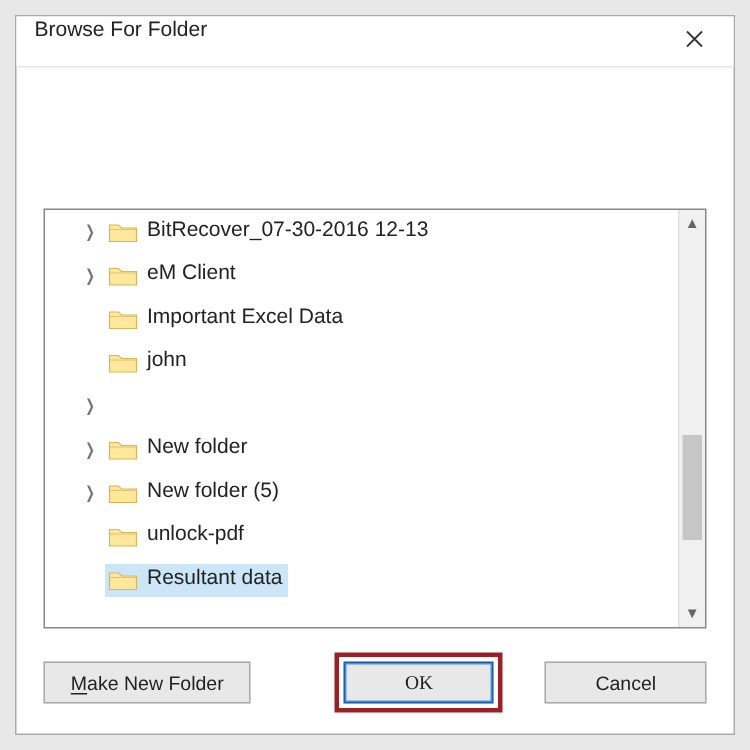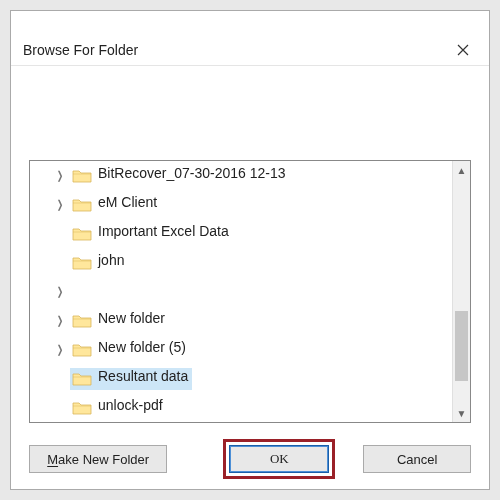--- a/index.html
+++ b/index.html
@@ -16,26 +16,24 @@
       width: 480px;
       height: 480px;
       background: #fff;
       border: 1px solid #aaa;
       display: flex;
       flex-direction: column;
     }
     .titlebar {
       height: 34px;
       display: flex;
-      align-items: center;
       justify-content: space-between;
       padding: 0 4px 0 12px;
       background: #fff;
       border-bottom: 1px solid #e5e5e5;
-      margin-top: 24px;
     }
     .title {
       font-size: 14px;
       color: #222;
     }
     .close-btn {
       width: 44px;
       height: 30px;
       display: flex;
       align-items: center;
@@ -256,44 +254,44 @@
             <span class="label-wrap">
               <span class="folder-icon">
                 <svg viewBox="0 0 20 16">
                   <path d="M1 3 L1 14 L19 14 L19 5 L9 5 L7 3 Z" fill="#ffe79c" stroke="#d9b65a" stroke-width="0.8"></path>
                   <path d="M1 6 L19 6" stroke="#d9b65a" stroke-width="0.5"></path>
                 </svg>
               </span>
               <span>New folder (5)</span>
             </span>
           </div>
+          <div class="row">
+            <span class="indent" style="width:18px"></span>
+            <span class="expander empty" style="transform: scaleX(0.7);"></span>
+            <span class="label-wrap">
+              <span class="folder-icon">
+                <svg viewBox="0 0 20 16">
+                  <path d="M1 3 L1 14 L19 14 L19 5 L9 5 L7 3 Z" fill="#ffe79c" stroke="#d9b65a" stroke-width="0.8"></path>
+                  <path d="M1 6 L19 6" stroke="#d9b65a" stroke-width="0.5"></path>
+                </svg>
+              </span>
+              <span>unlock-pdf</span>
+            </span>
+          </div>
           <div class="row selected">
             <span class="indent" style="width:18px"></span>
             <span class="expander empty" style="transform: scaleX(0.7);"></span>
             <span class="label-wrap">
               <span class="folder-icon">
                 <svg viewBox="0 0 20 16">
                   <path d="M1 3 L1 14 L19 14 L19 5 L9 5 L7 3 Z" fill="#ffe79c" stroke="#d9b65a" stroke-width="0.8"></path>
                   <path d="M1 6 L19 6" stroke="#d9b65a" stroke-width="0.5"></path>
                 </svg>
               </span>
               <span>Resultant data</span>
-            </span>
-          </div>
-          <div class="row">
-            <span class="indent" style="width:18px"></span>
-            <span class="expander empty" style="transform: scaleX(0.7);"></span>
-            <span class="label-wrap">
-              <span class="folder-icon">
-                <svg viewBox="0 0 20 16">
-                  <path d="M1 3 L1 14 L19 14 L19 5 L9 5 L7 3 Z" fill="#ffe79c" stroke="#d9b65a" stroke-width="0.8"></path>
-                  <path d="M1 6 L19 6" stroke="#d9b65a" stroke-width="0.5"></path>
-                </svg>
-              </span>
-              <span>unlock-pdf</span>
             </span>
           </div>
         </div>
       <div class="scrollbar">
         <div class="scroll-arrow up">▲</div>
         <div class="scroll-thumb"></div>
         <div class="scroll-arrow down">▼</div>
       </div>
     </div>
     <div class="button-row">

